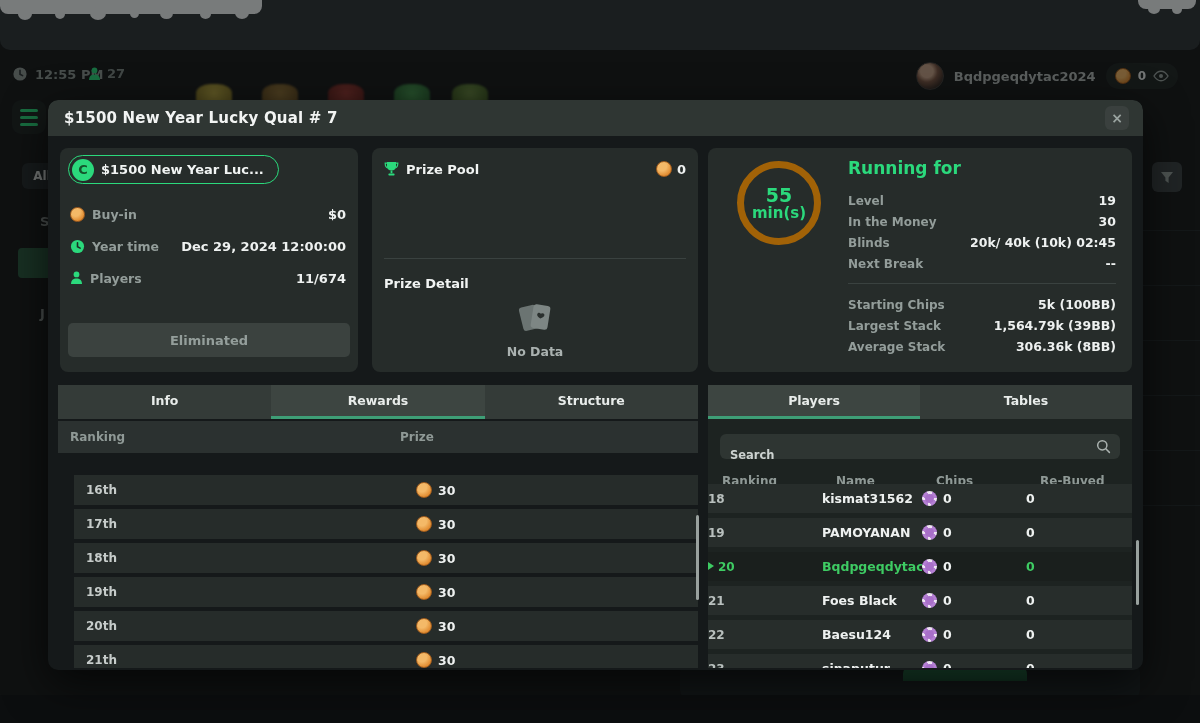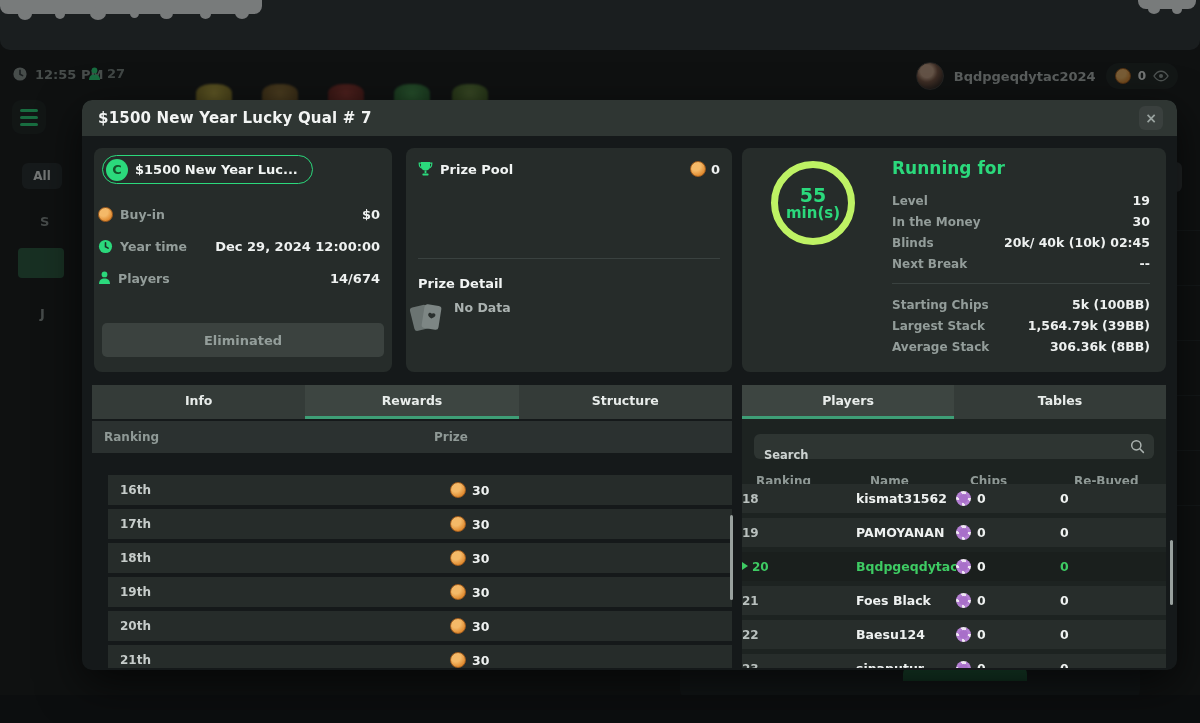--- a/index.html
+++ b/index.html
@@ -28,49 +28,49 @@
   .bg-frag { position:absolute; color:#8b9390; font-size:13px; font-weight:700; }
   .bg-green-rect { position:absolute; left:18px; top:248px; width:46px; height:30px; background:#2f6b4a; border-radius:4px; opacity:.8; }
   .bg-row-line { position:absolute; left:1143px; width:57px; height:1px; background:#23282b; }
   .bg-bottom-panel { position:absolute; left:680px; top:662px; width:460px; height:38px; background:#1d2224; border-radius:10px; }
   .bg-green-btn { position:absolute; left:903px; top:666px; width:124px; height:15px; border-radius:8px 8px 0 0; background:linear-gradient(#36a567,#1d5c3a); }
   .bottom-band { position:absolute; left:0; top:695px; width:1200px; height:28px; background:#121415; }
 
   .dim-overlay { position:absolute; inset:0; background:rgba(8,10,10,0.52); z-index:5; }
 
   
-  .modal { position:absolute; left:48px; top:100px; width:1095px; height:570px; background:#15191a; border-radius:10px; z-index:10; box-shadow:0 14px 44px rgba(0,0,0,.65); overflow:hidden;margin-left:34px; }
+  .modal { position:absolute; left:48px; top:100px; width:1095px; height:570px; background:#15191a; border-radius:10px; z-index:10; box-shadow:0 14px 44px rgba(0,0,0,.65); overflow:hidden; }
   .modal-header { position:absolute; left:0; top:0; width:100%; height:36px; background:#2f3633; border-radius:10px 10px 0 0; }
   .modal-title { position:absolute; left:16px; top:9px; color:#f2f4f3; font-size:15px; font-weight:700; letter-spacing:.2px; }
   .close-btn { position:absolute; right:14px; top:6px; width:24px; height:24px; background:#3a403e; border-radius:6px; color:#9aa3a0; font-size:14px; font-weight:700; display:flex; align-items:center; justify-content:center; }
 
   .card { position:absolute; top:48px; height:224px; background:#262c2a; border-radius:8px; }
   .card1 { left:12px; width:298px; }
   .card2 { left:324px; width:326px; }
   .card3 { left:660px; width:424px; }
 
   .name-pill { position:absolute; left:8px; top:7px; height:29px; display:inline-flex; align-items:center; gap:7px; border:1.5px solid #2bd97c; border-radius:16px; padding:0 14px 0 3px; }
   .chip-logo { width:22px; height:22px; border-radius:50%; background:#2bd97c; color:#14532b; font-size:13px; font-weight:700; display:flex; align-items:center; justify-content:center; }
   .name-pill span.txt { color:#f1f4f3; font-size:13px; font-weight:700; }
-  .info-row { position:absolute; left:4px; right:12px; height:18px; display:flex; align-items:center;justify-content:space-between; }
+  .info-row { position:absolute; left:10px; right:12px; height:18px; display:flex; align-items:center;justify-content:space-between; }
   .info-row .lbl { display:flex; align-items:center; gap:7px; color:#939d9a; font-size:12.5px; font-weight:700; }
   .info-row .val { margin-left:auto; color:#eef1f0; font-size:13px; font-weight:700; }
   .elim-btn { position:absolute; left:8px; right:8px; top:175px; height:34px; background:#3b423f; border-radius:5px; color:#949e9b; font-size:13px; font-weight:700; display:flex; align-items:center; justify-content:center; }
 
   .card2 .head { position:absolute; left:12px; top:13px; display:flex; align-items:center; gap:7px; color:#f1f4f3; font-size:13px; font-weight:700; }
   .card2 .amount { position:absolute; right:12px; top:13px; display:flex; align-items:center; gap:5px; color:#eef1f0; font-size:13px; font-weight:700; }
   .divider { position:absolute; height:1px; background:#3a4240; left:12px; right:12px; }
   .prize-detail { position:absolute; left:12px; top:128px; color:#f1f4f3; font-size:13px; font-weight:700; }
-  .nodata-wrap { position:absolute; left:0; right:0; top:152px; display:flex; flex-direction:row; gap:8px; }
+  .nodata-wrap { position:absolute; left:0; right:0; top:152px; display:flex; flex-direction:column; align-items:center; gap:8px; }
   .nodata-txt { color:#aab2b0; font-size:12.5px; font-weight:700; }
 
-  .timer-circle { position:absolute; left:29px; top:13px; width:84px; height:84px; border:7px solid #bef264; border-radius:50%; display:flex; flex-direction:column; align-items:center; justify-content:center; color:#2bd97c; font-weight:700; }
+  .timer-circle { position:absolute; left:29px; top:13px; width:84px; height:84px; border:7px solid #a16207; border-radius:50%; display:flex; flex-direction:column; align-items:center; justify-content:center; color:#2bd97c; font-weight:700; }
   .timer-circle .tv { font-size:19px; line-height:20px; }
   .timer-circle .tu { font-size:15px; line-height:17px; }
-  .status-block { position:absolute; left:150px; right:16px; top:10px; }
+  .status-block { position:absolute; left:140px; right:16px; top:10px; }
   .status-heading { color:#2bd97c; font-size:17px; font-weight:700; margin-bottom:12px; }
   .s-row { display:flex; justify-content:space-between; height:21px; align-items:center; }
   .s-row .lbl { color:#939d9a; font-size:12px; font-weight:700; }
   .s-row .val { color:#eef1f0; font-size:12.5px; font-weight:700; }
   .status-div { height:1px; background:#3a4240; margin:9px 0 10px; }
 
   .panel { position:absolute; top:285px; height:283px; overflow:hidden; }
   .panel-left { left:10px; width:640px; }
   .panel-right { left:660px; width:424px; }
   .tabs { display:flex; height:34px; }
@@ -230,21 +230,21 @@
       <div class="info-row" style="top:121px">
         <span class="lbl">
           <span>
               <svg width="13" height="14" viewBox="0 0 13 14">
                 <circle cx="6.5" cy="3.4" r="2.9" fill="#2bd97c"></circle>
                 <path d="M1 13 C1 9.4 3.4 7.6 6.5 7.6 C9.6 7.6 12 9.4 12 13 Z" fill="#2bd97c"></path>
               </svg>
             </span>
           <span>Players</span>
         </span>
-        <span class="val">14/674</span>
+        <span class="val">11/674</span>
       </div>
       <div class="elim-btn">Eliminated</div>
     </div>
 
     <div class="card card2">
       <div class="head">
         <span>
           <svg width="15" height="16" viewBox="0 0 15 16">
               <path d="M3 1 H12 V5.5 C12 8 10 9.6 7.5 9.6 C5 9.6 3 8 3 5.5 Z" fill="#2bd97c"></path>
               <path d="M3 2.2 H1.2 C1.2 5 2.2 6.4 3.6 6.8 M12 2.2 H13.8 C13.8 5 12.8 6.4 11.4 6.8" stroke="#2bd97c" stroke-width="1.2" fill="none"></path>

